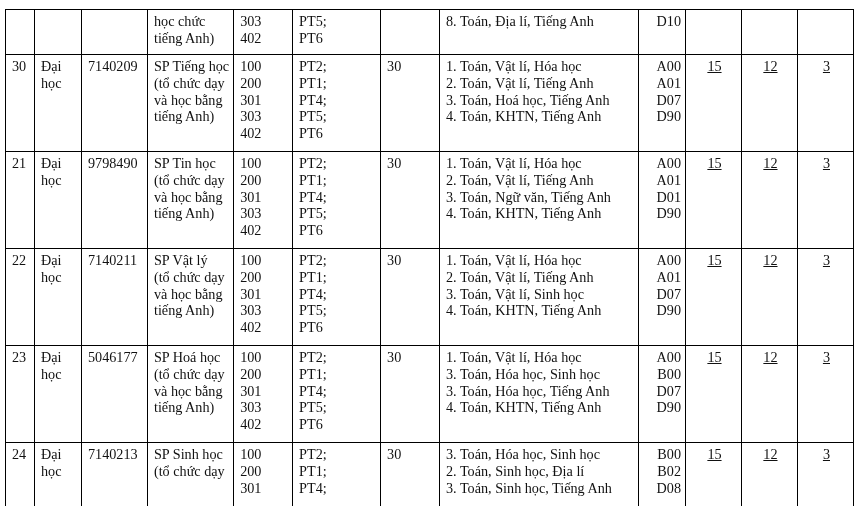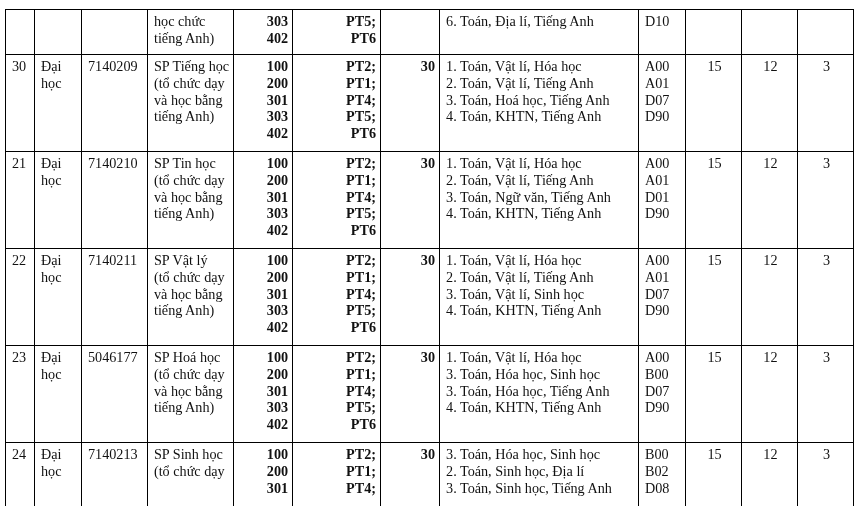--- a/index.html
+++ b/index.html
@@ -2,27 +2,27 @@
 <html><head>
 <meta charset="utf-8">
 <style>
   html, body { margin: 0; padding: 0; background: #ffffff; }
   body { width: 854px; height: 506px; overflow: hidden; position: relative;
          font-family: "Liberation Serif", serif; color: #111; }
   table.adm { position: absolute; left: 5px; top: 9px; border-collapse: collapse;
               table-layout: fixed; font-size: 14.2px; line-height: 16.8px; }
   table.adm td { border: 1.3px solid #000; vertical-align: top; padding: 3px 4px 0 6px;
                  white-space: nowrap; overflow: hidden; }
-  td.c { text-align: right; font-weight: bold; }
-  td.mid { vertical-align: middle; text-align: center; padding: 0; }
+  td.c { text-align: left; }
+  td.mid { vertical-align: middle; text-align: center; padding: 0; text-decoration: underline; }
   .ln { display: block; }
   tr.r0 td { height: 41px; }
   tr.rf td { height: 93px; }
   tr.rl td { height: 62px; }
-  td.codes { padding-left: 10px; }
+  td.codes { padding-left: 10px; text-align: right; }
 </style>
 </head>
 <body>
 
 <table class="adm">
   <colgroup>
     <col style="width:29px">
       <col style="width:47px">
       <col style="width:66px">
       <col style="width:84px">
@@ -47,21 +47,21 @@
         <td class="c">
           <span class="ln">303</span>
           <span class="ln">402</span>
         </td>
         <td class="c">
           <span class="ln">PT5;</span>
           <span class="ln">PT6</span>
         </td>
         <td class="c"></td>
         <td class="">
-          <span class="ln">6. Toán, Địa lí, Tiếng Anh</span>
+          <span class="ln">8. Toán, Địa lí, Tiếng Anh</span>
         </td>
         <td class="codes">
           <span class="ln">D10</span>
         </td>
         <td class="mid"></td>
         <td class="mid"></td>
         <td class="mid"></td>
       </tr>
       <tr class="rf">
         <td class="">30</td>
@@ -106,21 +106,21 @@
         <td class="mid">15</td>
         <td class="mid">12</td>
         <td class="mid">3</td>
       </tr>
       <tr class="rf">
         <td class="">21</td>
         <td class="">
           <span class="ln">Đại</span>
           <span class="ln">học</span>
         </td>
-        <td class="">7140210</td>
+        <td class="">9798490</td>
         <td class="">
           <span class="ln">SP Tin học</span>
           <span class="ln">(tổ chức dạy</span>
           <span class="ln">và học bằng</span>
           <span class="ln">tiếng Anh)</span>
         </td>
         <td class="c">
           <span class="ln">100</span>
           <span class="ln">200</span>
           <span class="ln">301</span>

